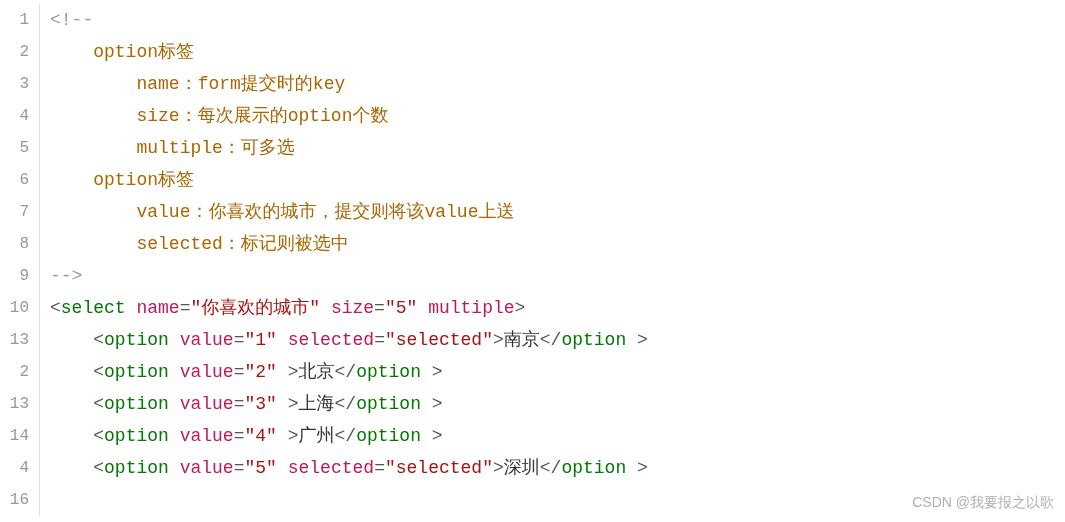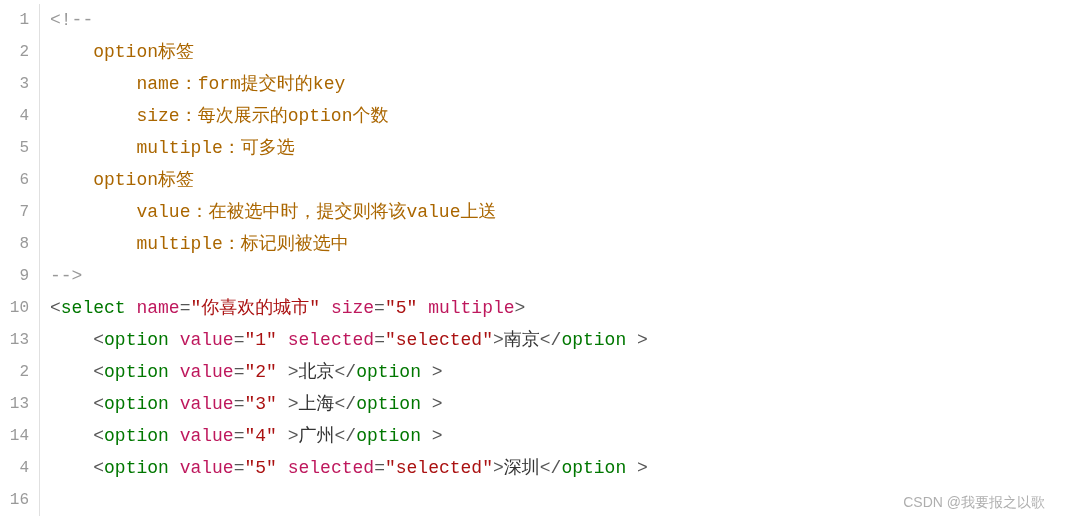--- a/index.html
+++ b/index.html
@@ -38,21 +38,21 @@
 }
 .c-comment { color: #999999; }
 .c-tag { color: #007700; text-align: right; }
 .c-attr { color: #be185d; text-align: center; }
 .c-string { color: #aa1111; }
 .c-punct { color: #555555; }
 .c-text { color: #333333; text-align: right; }
 .comment-body { color: #aa6600; }
 .watermark {
   position: absolute;
-  right: 20px;
+  right: 11px;
   bottom: 8px;
   color: rgba(120,120,120,0.6);
   font-size: 14px;
   font-family: sans-serif;
   pointer-events: none;
 }
 </style>
 </head>
 <body>
 
@@ -75,22 +75,22 @@
       <div class="ln">4</div>
       <div class="ln">16</div>
     </div>
   <div class="code" id="code">
       <div class="line"><span class="c-comment">&lt;!--</span></div>
       <div class="line"><span class="c-comment">    </span><span class="comment-body">option标签</span></div>
       <div class="line"><span class="c-comment">        </span><span class="comment-body">name：form提交时的key</span></div>
       <div class="line"><span class="c-comment">        </span><span class="comment-body">size：每次展示的option个数</span></div>
       <div class="line"><span class="c-comment">        </span><span class="comment-body">multiple：可多选</span></div>
       <div class="line"><span class="c-comment">    </span><span class="comment-body">option标签</span></div>
-      <div class="line"><span class="c-comment">        </span><span class="comment-body">value：在被选中时，提交则将该value上送</span></div>
-      <div class="line"><span class="c-comment">        </span><span class="comment-body">multiple：标记则被选中</span></div>
+      <div class="line"><span class="c-comment">        </span><span class="comment-body">value：你喜欢的城市，提交则将该value上送</span></div>
+      <div class="line"><span class="c-comment">        </span><span class="comment-body">selected：标记则被选中</span></div>
       <div class="line"><span class="c-comment">--&gt;</span></div>
       <div class="line"><span class="c-punct">&lt;</span><span class="c-tag">select</span><span> </span><span class="c-attr">name</span><span class="c-punct">=</span><span class="c-string">"你喜欢的城市"</span><span> </span><span class="c-attr">size</span><span class="c-punct">=</span><span class="c-string">"5"</span><span> </span><span class="c-attr">multiple</span><span class="c-punct">&gt;</span></div>
       <div class="line"><span>    </span><span class="c-punct">&lt;</span><span class="c-tag">option</span><span> </span><span class="c-attr">value</span><span class="c-punct">=</span><span class="c-string">"1"</span><span> </span><span class="c-attr">selected</span><span class="c-punct">=</span><span class="c-string">"selected"</span><span class="c-punct">&gt;</span><span class="c-text">南京</span><span class="c-punct">&lt;/</span><span class="c-tag">option </span><span class="c-punct">&gt;</span></div>
       <div class="line"><span>    </span><span class="c-punct">&lt;</span><span class="c-tag">option</span><span> </span><span class="c-attr">value</span><span class="c-punct">=</span><span class="c-string">"2"</span><span> </span><span class="c-punct">&gt;</span><span class="c-text">北京</span><span class="c-punct">&lt;/</span><span class="c-tag">option </span><span class="c-punct">&gt;</span></div>
       <div class="line"><span>    </span><span class="c-punct">&lt;</span><span class="c-tag">option</span><span> </span><span class="c-attr">value</span><span class="c-punct">=</span><span class="c-string">"3"</span><span> </span><span class="c-punct">&gt;</span><span class="c-text">上海</span><span class="c-punct">&lt;/</span><span class="c-tag">option </span><span class="c-punct">&gt;</span></div>
       <div class="line"><span>    </span><span class="c-punct">&lt;</span><span class="c-tag">option</span><span> </span><span class="c-attr">value</span><span class="c-punct">=</span><span class="c-string">"4"</span><span> </span><span class="c-punct">&gt;</span><span class="c-text">广州</span><span class="c-punct">&lt;/</span><span class="c-tag">option </span><span class="c-punct">&gt;</span></div>
       <div class="line"><span>    </span><span class="c-punct">&lt;</span><span class="c-tag">option</span><span> </span><span class="c-attr">value</span><span class="c-punct">=</span><span class="c-string">"5"</span><span> </span><span class="c-attr">selected</span><span class="c-punct">=</span><span class="c-string">"selected"</span><span class="c-punct">&gt;</span><span class="c-text">深圳</span><span class="c-punct">&lt;/</span><span class="c-tag">option </span><span class="c-punct">&gt;</span></div>
     </div>
 </div>
 

